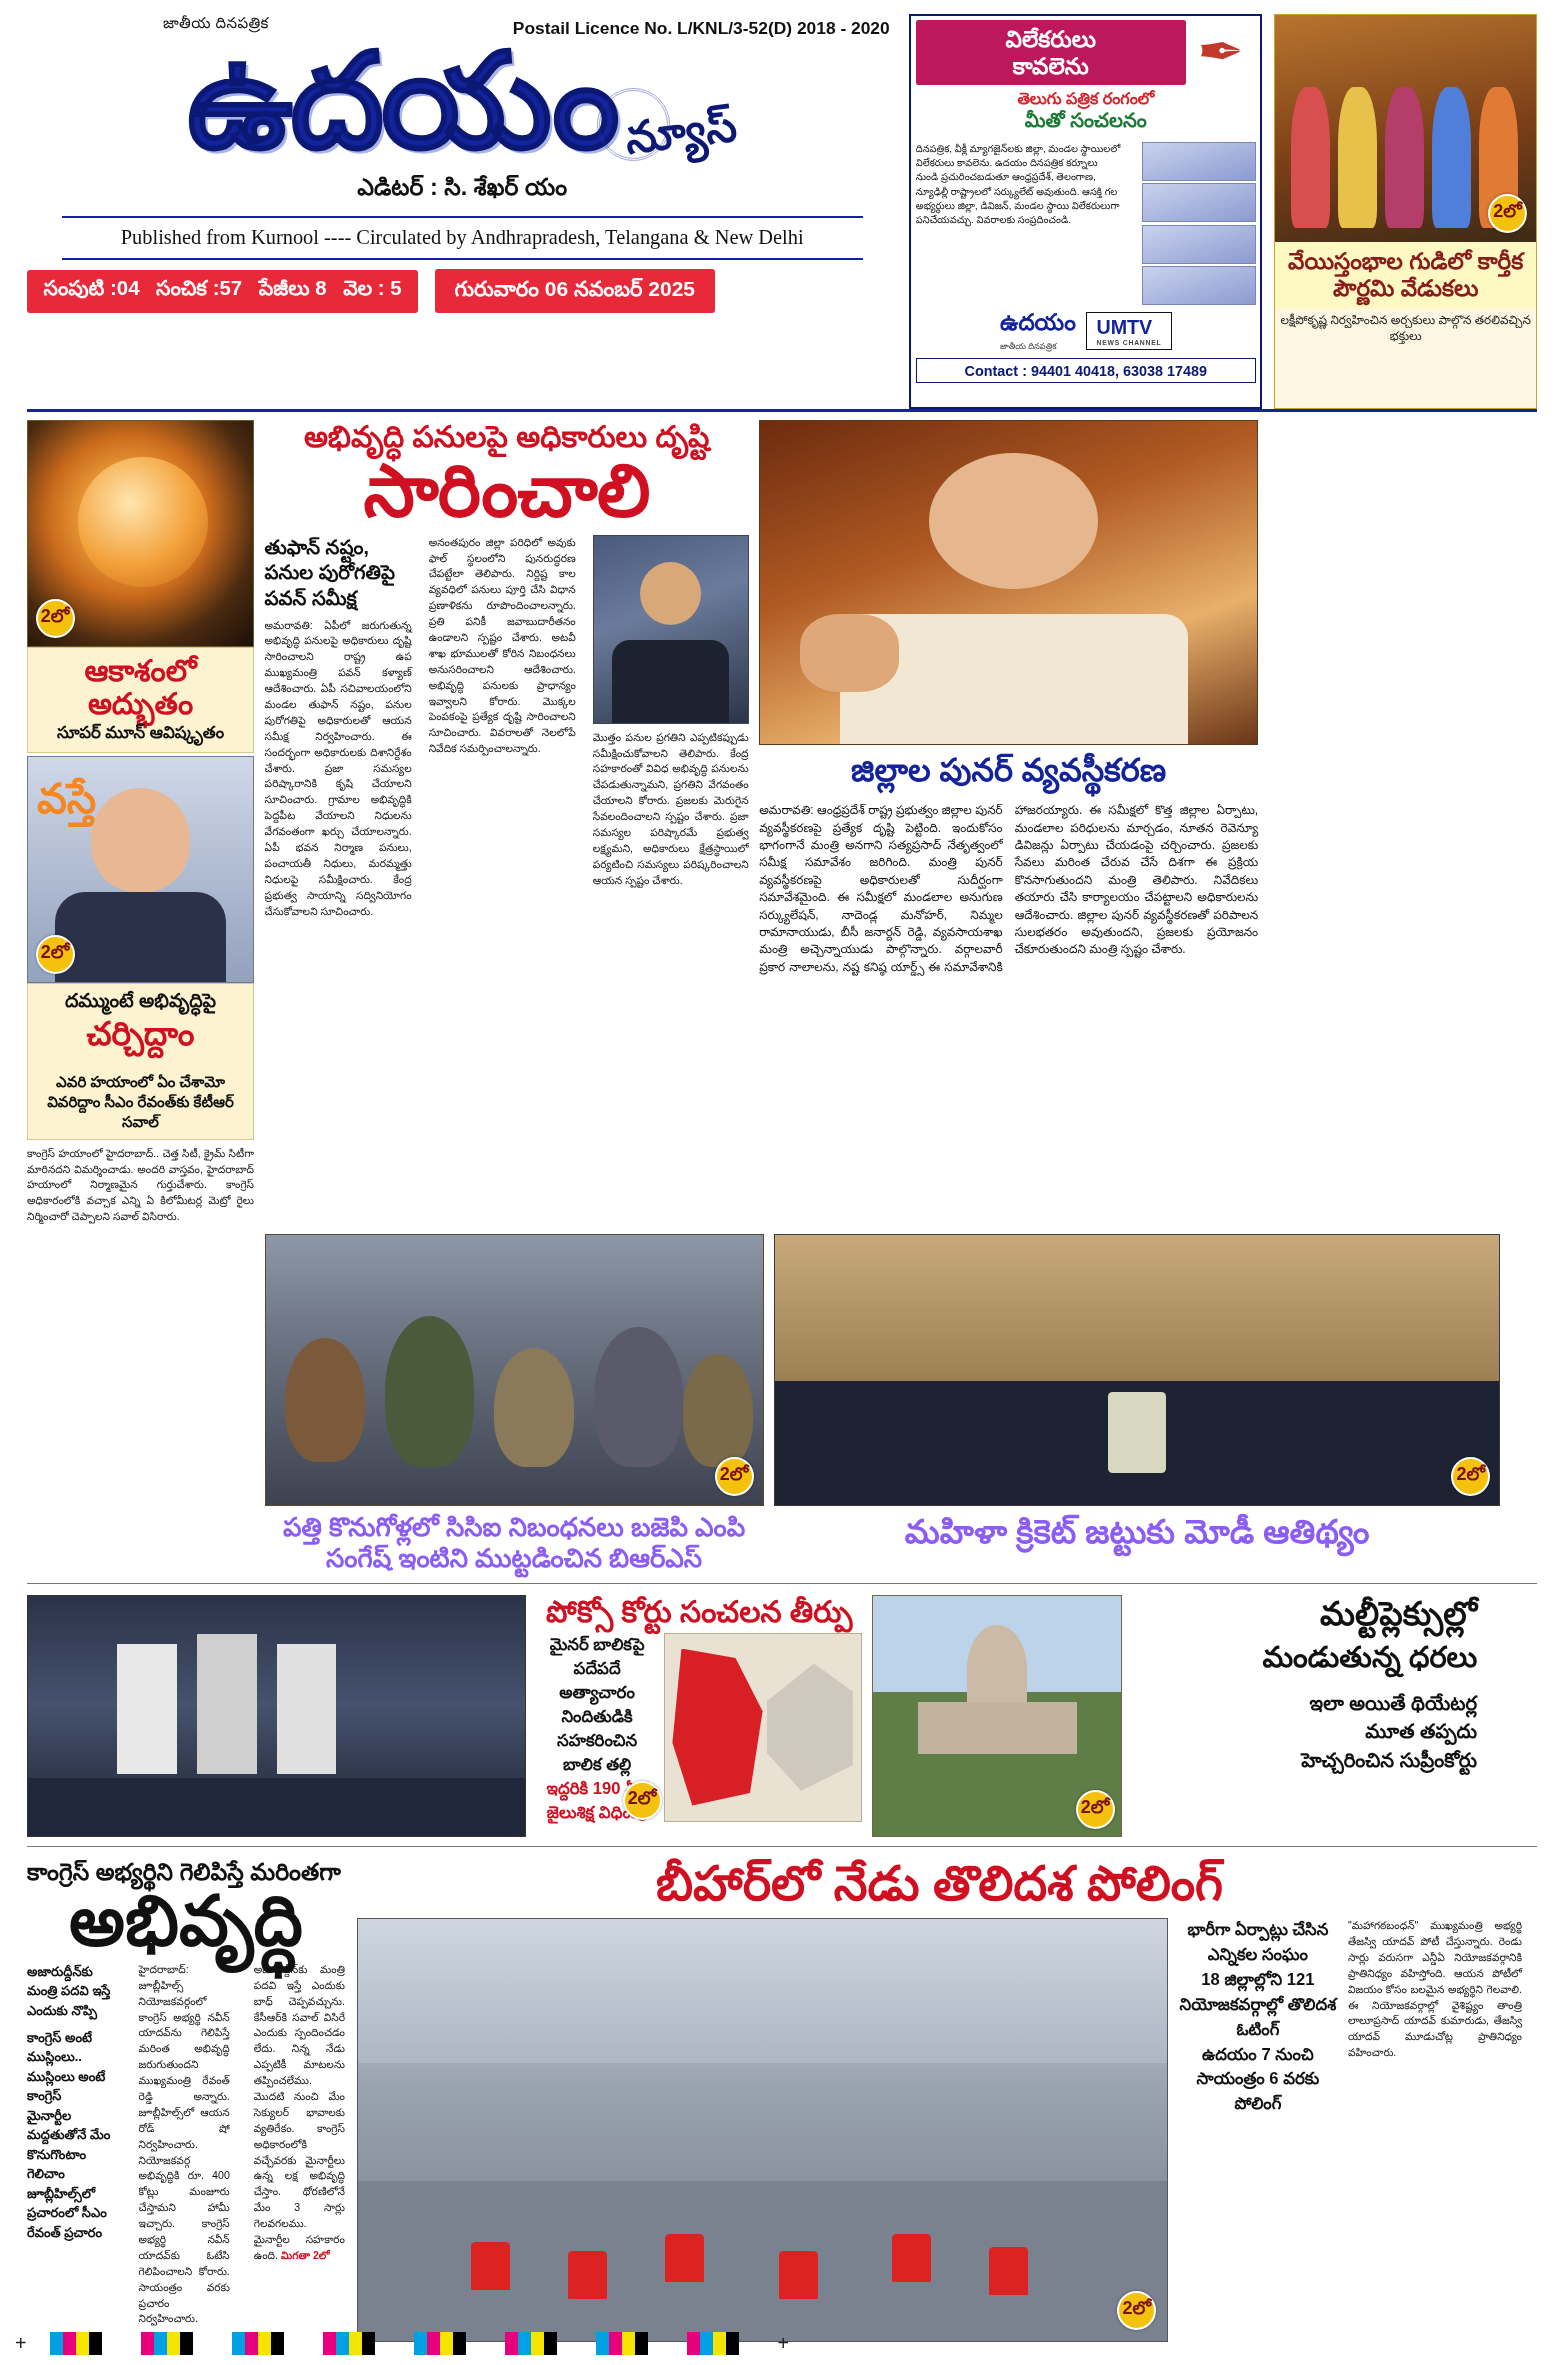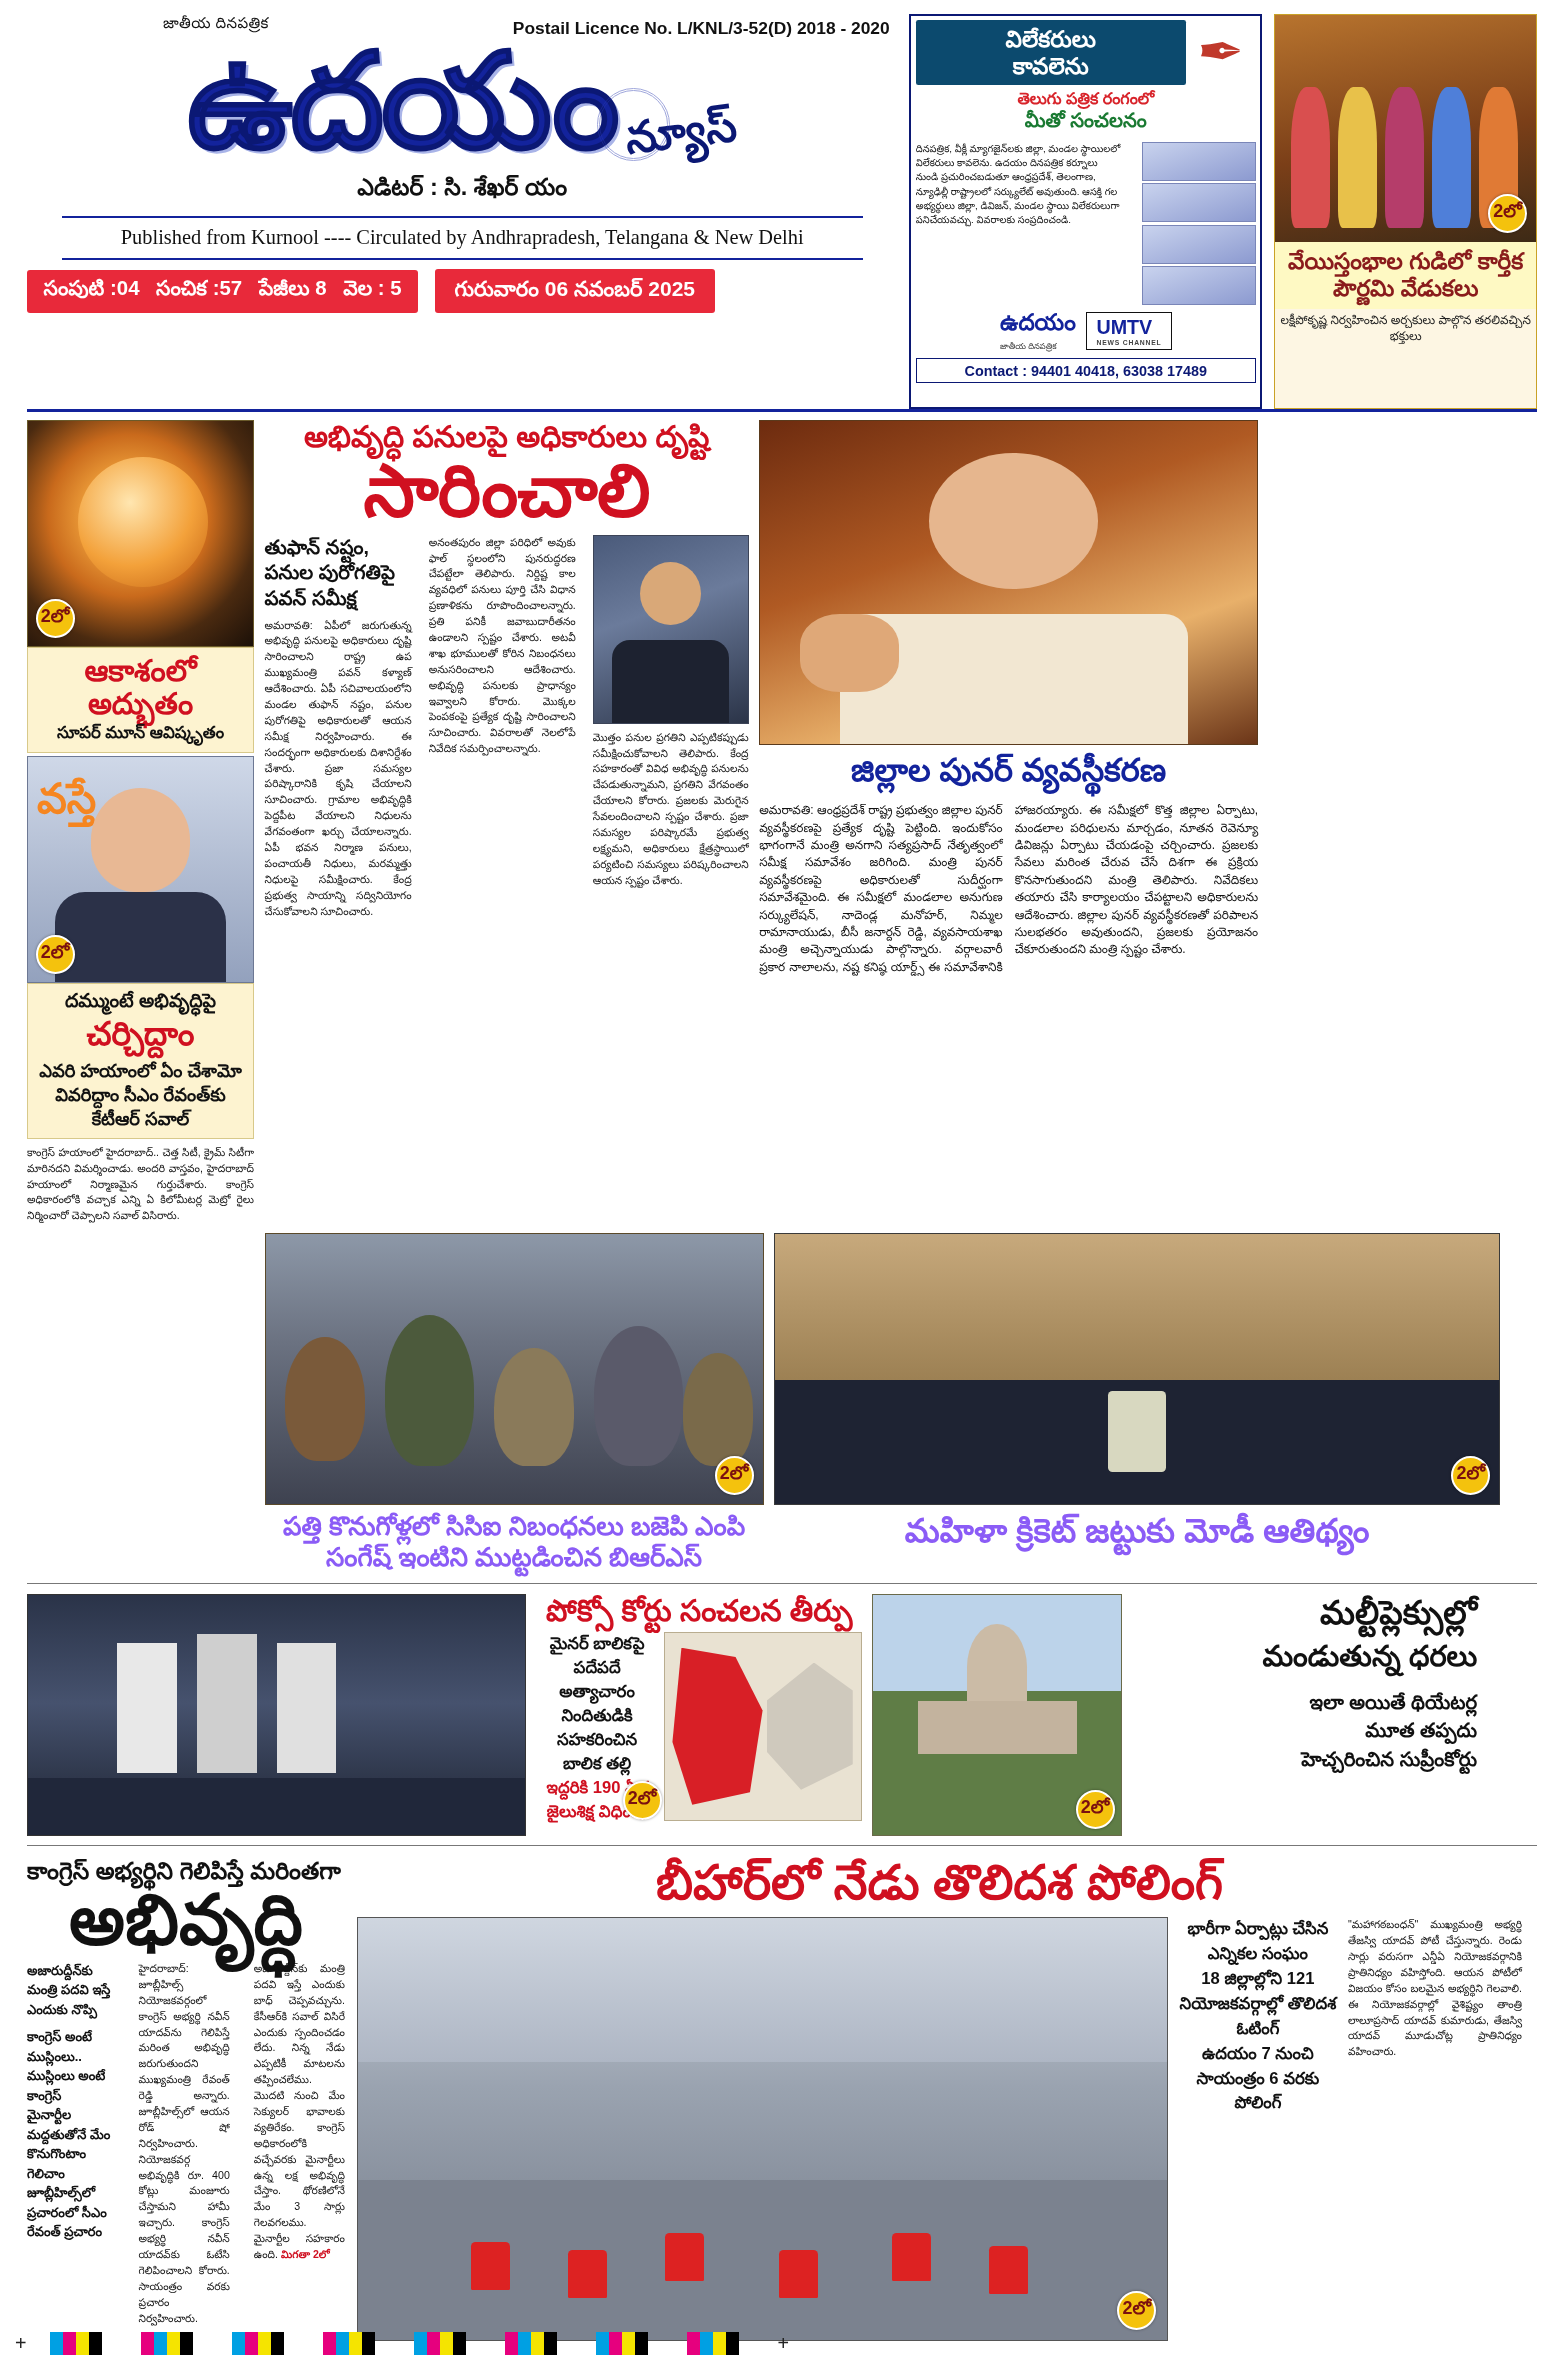--- a/index.html
+++ b/index.html
@@ -41,21 +41,21 @@
   .issuebar { margin:10.6px 0 0 0; display:flex; align-items:center; height:42px; }
   .issue-left { background:#e8293a; color:#fff; font-size:20.4px; font-weight:bold; padding:7.6px 16.6px; border-radius:3px; display:flex; gap:16.6px; }
   .issue-right { background:#e8293a; color:#fff; font-size:21px; font-weight:bold; padding:7.6px 19.7px; margin-left:16.6px; border-radius:3px; }
 
   
   .mast-mid {
     width:356px; margin-left:12px; border:2.3px solid #0b1874; background:#fff;
     display:flex; flex-direction:column; align-items:center; padding:4.5px;
   }
   .mm-head { width:100%; display:flex; align-items:center; }
-  .mm-head-txt { background:#0c4a6e; color:#fff; font-size:23px; font-weight:bold; line-height:1.15; padding:6px 7.6px; flex:1; text-align:center; border-radius:2.3px;}
+  .mm-head-txt { background:#be185d; color:#fff; font-size:23px; font-weight:bold; line-height:1.15; padding:6px 7.6px; flex:1; text-align:center; border-radius:2.3px;}
   .mm-feather { width:70px; text-align:center; font-size:56px; color:#c0392b; line-height:.9; }
   .mm-sub { color:#d8232a; font-size:16px; font-weight:bold; text-align:center; margin-top:4.5px; line-height:1.25; }
   .mm-sub2 { color:#1a7a32; font-size:19.7px; font-weight:bold; text-align:center; }
   .mm-body { display:flex; gap:21px; margin-top:4.5px; width:100%; }
   .mm-text { flex:1; font-size:9.8px; line-height:1.45; color:#111; }
   .mm-mini { width:114px; display:flex; flex-direction:column; gap:2.3px; }
   .mm-mini .thumb { height:39px; background:linear-gradient(160deg,#c9d3ee,#8c9ad0); border:0.8px solid #7a86b8; }
   .mm-foot { display:flex; align-items:center; gap:10.6px; margin-top:4.5px; width:100%; justify-content:center; }
   .mm-logo { font-size:23px; font-weight:bold; color:#13239c; }
   .mm-logo small { display:block; font-size:8.3px; color:#333; font-weight:normal; }
@@ -249,21 +249,21 @@
 
       <div class="ktr-box" style="margin-top:3px;">
         <div class="bg-txt">వస్తే</div>
         <div class="head"></div>
         <div class="body"></div>
         <div class="badge2" style="left:7.6px;bottom:7.6px;">2లో</div>
       </div>
       <div class="box-yellow" style="padding:6px 4.5px;">
         <div class="center b" style="font-size:19px;color:#111;">దమ్ముంటే అభివృద్ధిపై</div>
         <div class="hl-red" style="font-size:33px;">చర్చిద్దాం</div>
-        <div class="center b" style="font-size:18px;margin-top:7px;line-height:1.35;">ఎవరి హయాంలో ఏం చేశామో వివరిద్దాం సీఎం రేవంత్‌కు కేటీఆర్ సవాల్</div>
+        <div class="center b" style="font-size:15px;margin-top:20px;line-height:1.35;">ఎవరి హయాంలో ఏం చేశామో వివరిద్దాం సీఎం రేవంత్‌కు కేటీఆర్ సవాల్</div>
       </div>
       <div class="tiny" style="margin-top:6px;">కాంగ్రెస్ హయాంలో హైదరాబాద్.. చెత్త సిటీ, క్రైమ్ సిటీగా మారినదని విమర్శించాడు. అందరి వాస్తవం, హైదరాబాద్ హయాంలో నిర్మాణమైన గుర్తుచేశారు. కాంగ్రెస్ అధికారంలోకి వచ్చాక ఎన్ని ఏ కిలోమీటర్ల మెట్రో రైలు నిర్మించారో చెప్పాలని సవాల్ విసిరారు.</div>
     </div>
 
     <div class="lead-col-mid">
       <div class="kicker-red">అభివృద్ధి పనులపై అధికారులు దృష్టి</div>
       <div class="headline-huge">సారించాలి</div>
       <div style="display:flex;gap:17px;margin-top:7.6px;">
         <div style="width:151px;">
           <div class="subhead-dark">తుఫాన్ నష్టం, పనుల పురోగతిపై పవన్ సమీక్ష</div>

